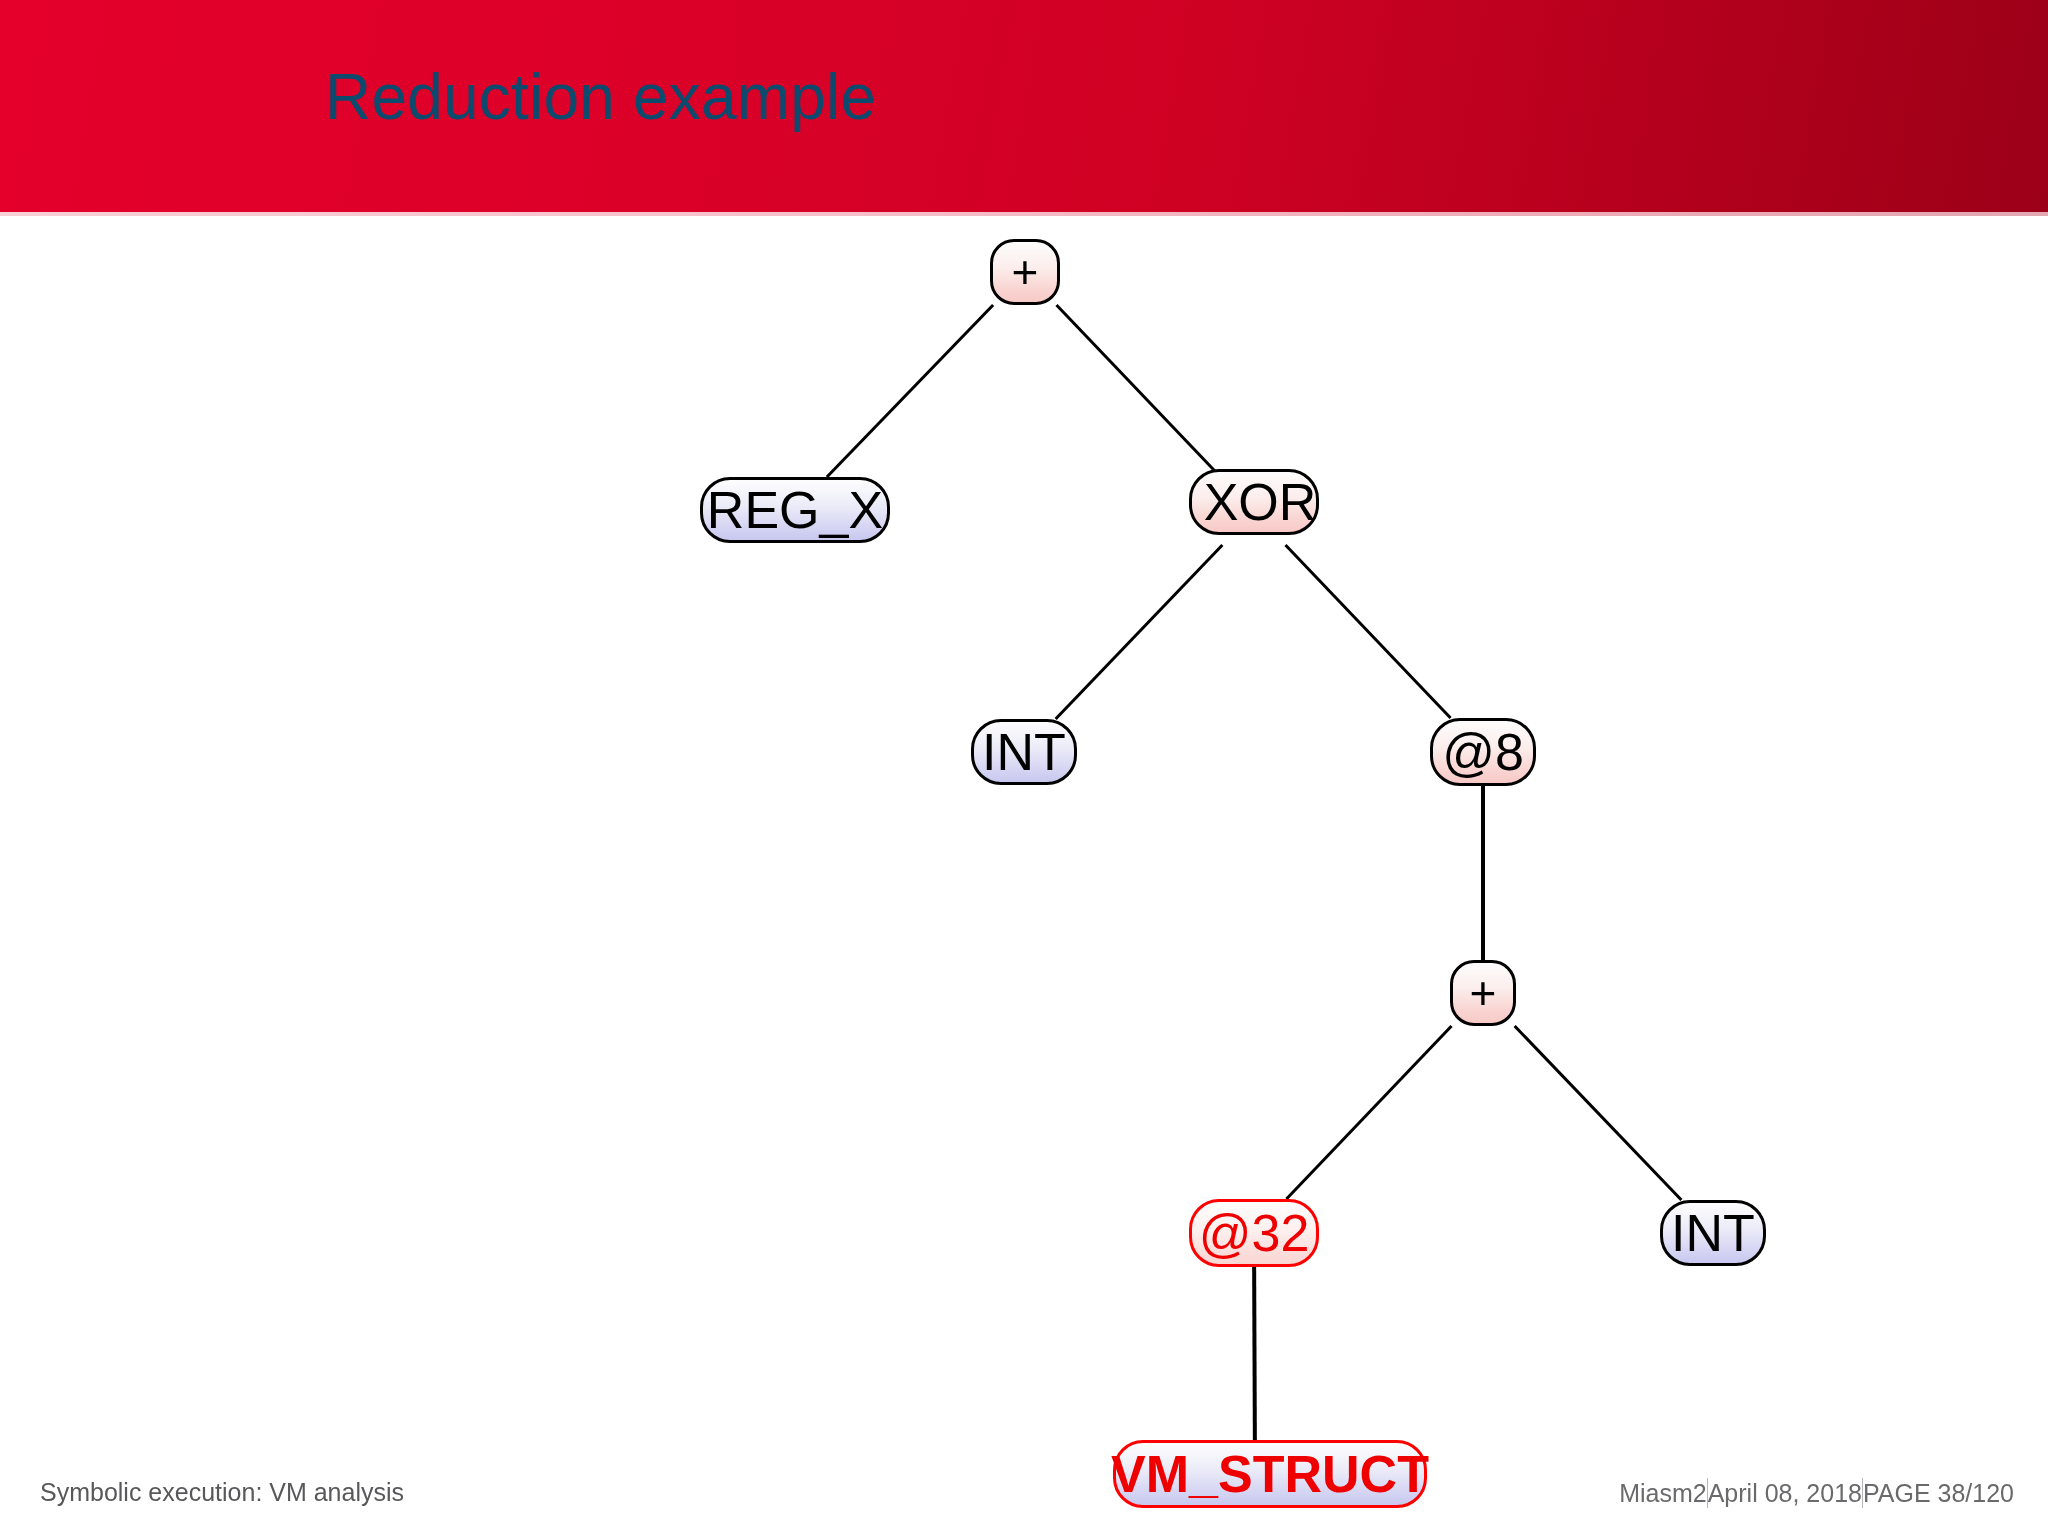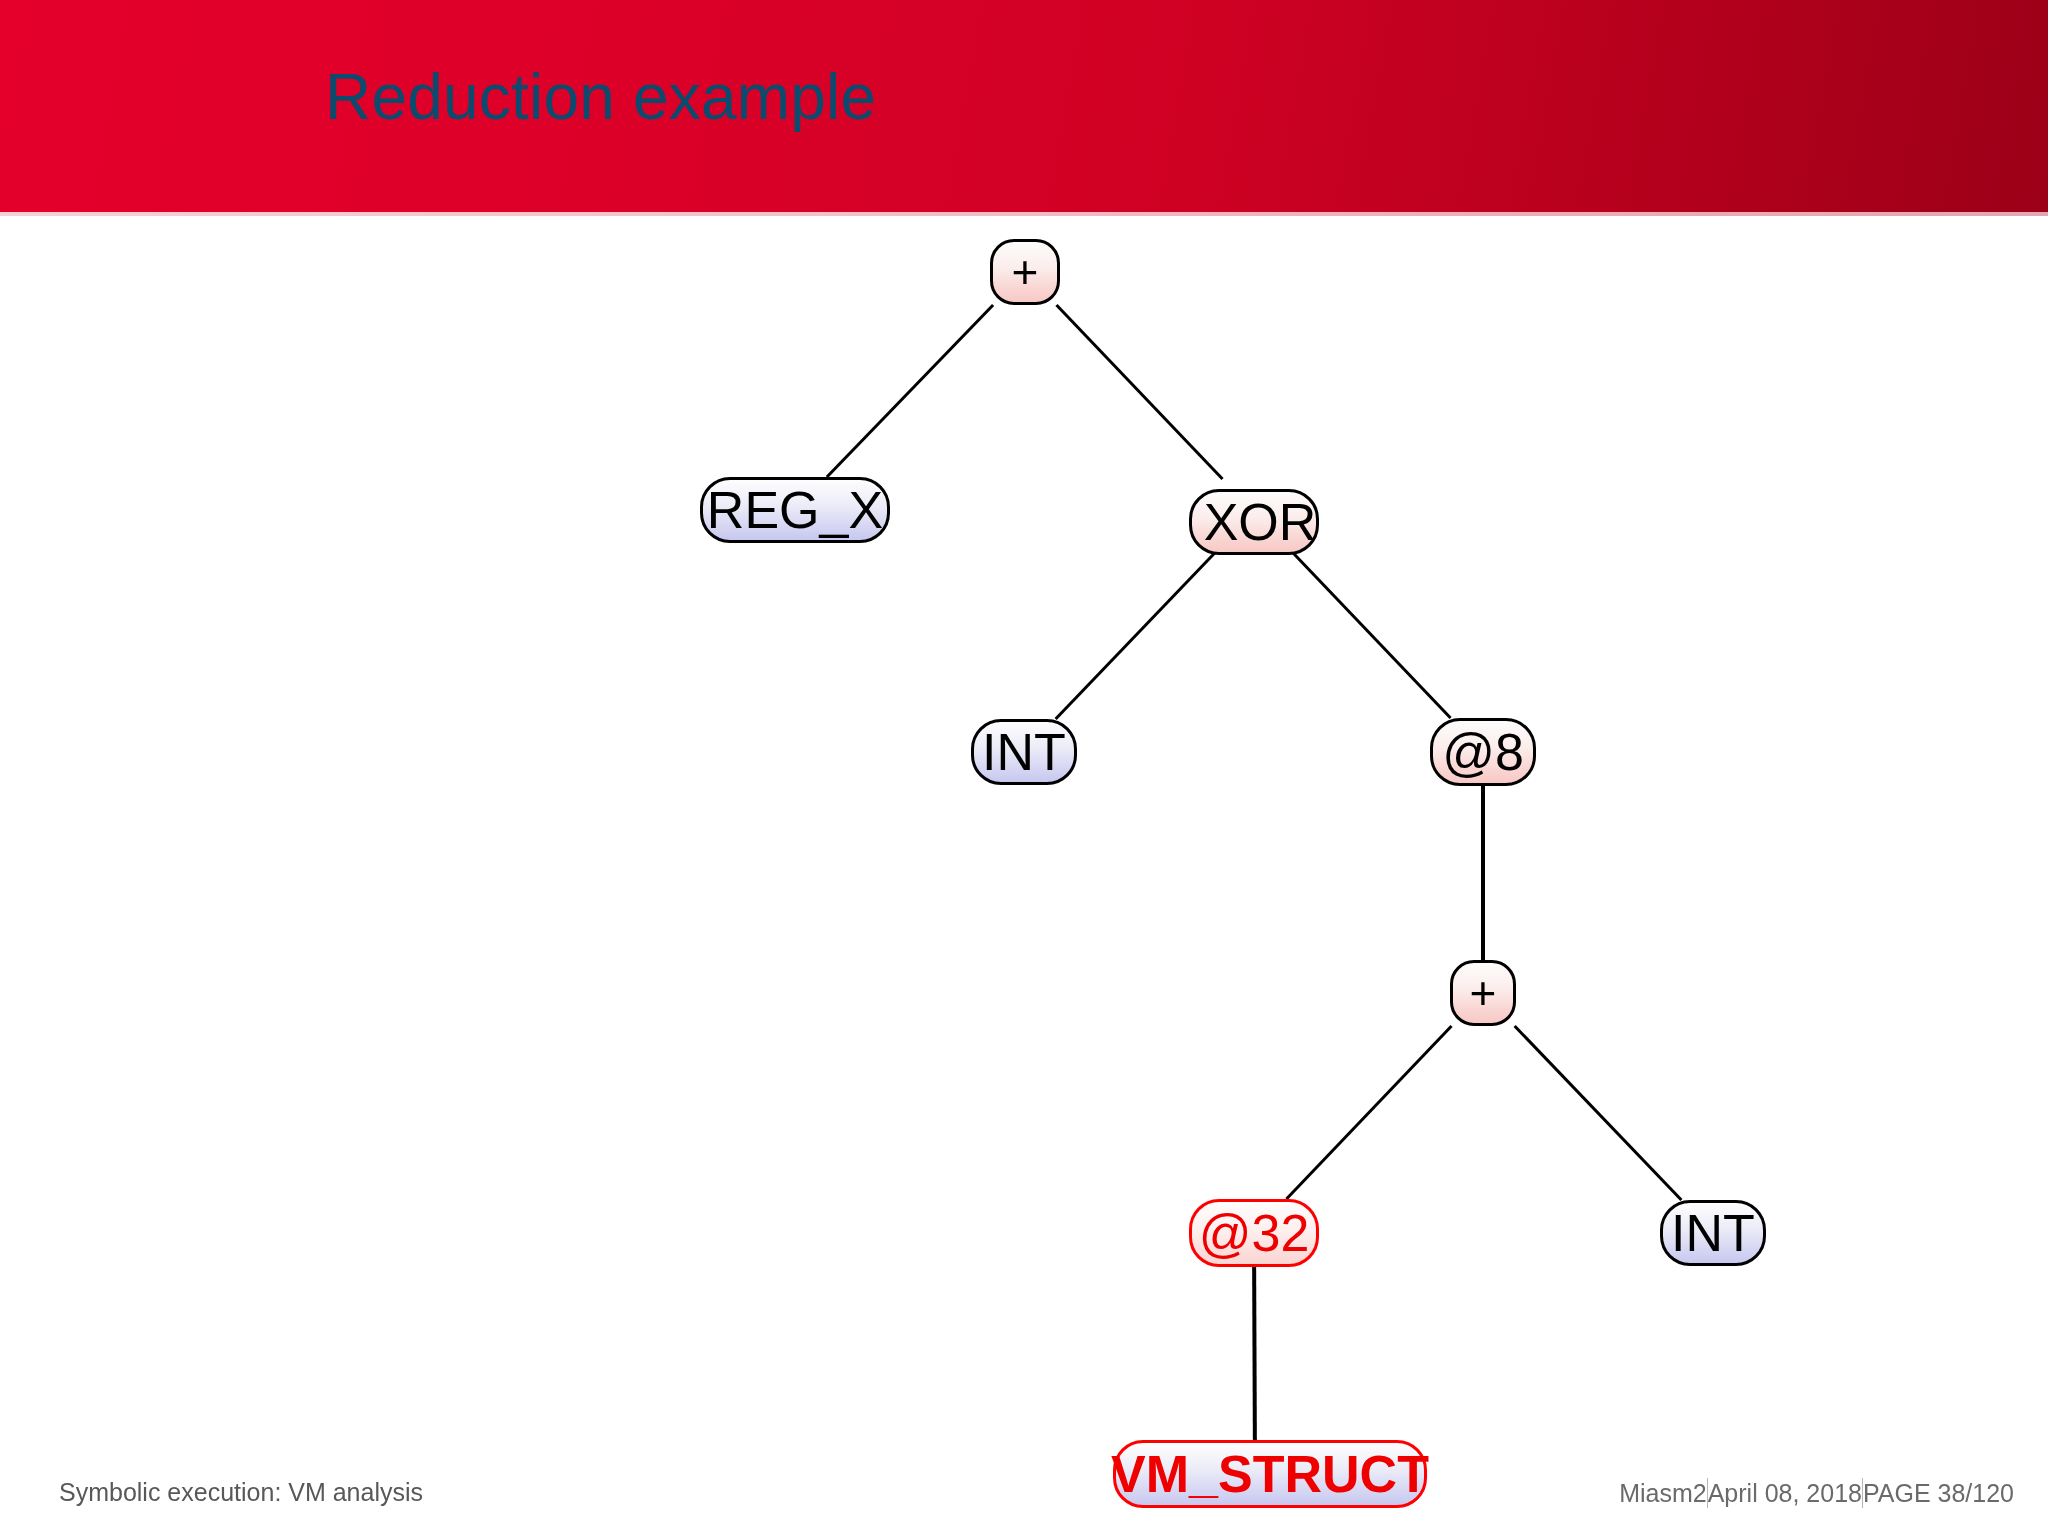--- a/index.html
+++ b/index.html
@@ -105,21 +105,20 @@
   }
 
   
   #footer-left {
     position: absolute;
     left: 40px;
     top: 1478px;
     font-size: 25px;
     color: #58585a;
     white-space: nowrap;
-    margin-left: 19px;
   }
   #footer-right {
     position: absolute;
     right: 34px;
     top: 1478px;
     font-size: 25px;
     color: #6a6a6c;
     white-space: nowrap;
     display: flex;
     align-items: center;
@@ -152,21 +151,21 @@
         <line x1="1514.625" y1="814" x2="1681.375" y2="988" stroke="#000000" stroke-width="3"></line>
         <line x1="1254.1410788381743" y1="1055" x2="1254.8589211618257" y2="1228" stroke="#000000" stroke-width="4"></line>
       </svg>
     <div id="nodes-layer">
         <div class="node op small" style="left: 990px; top: 27px; width: 70px; height: 66px;">
           <span>+</span>
         </div>
         <div class="node val" style="left: 700px; top: 265px; width: 190px; height: 66px;">
           <span>REG_X</span>
         </div>
-        <div class="node op" style="left: 1189px; top: 277px; width: 130px; height: 66px; padding-left: 12px;">
+        <div class="node op" style="left: 1189px; top: 257px; width: 130px; height: 66px; padding-left: 12px;">
           <span>XOR</span>
         </div>
         <div class="node val" style="left: 971px; top: 507px; width: 106px; height: 66px;">
           <span>INT</span>
         </div>
         <div class="node op" style="left: 1430px; top: 506px; width: 106px; height: 68px;">
           <span>@8</span>
         </div>
         <div class="node op small" style="left: 1450px; top: 748px; width: 66px; height: 66px;">
           <span>+</span>

